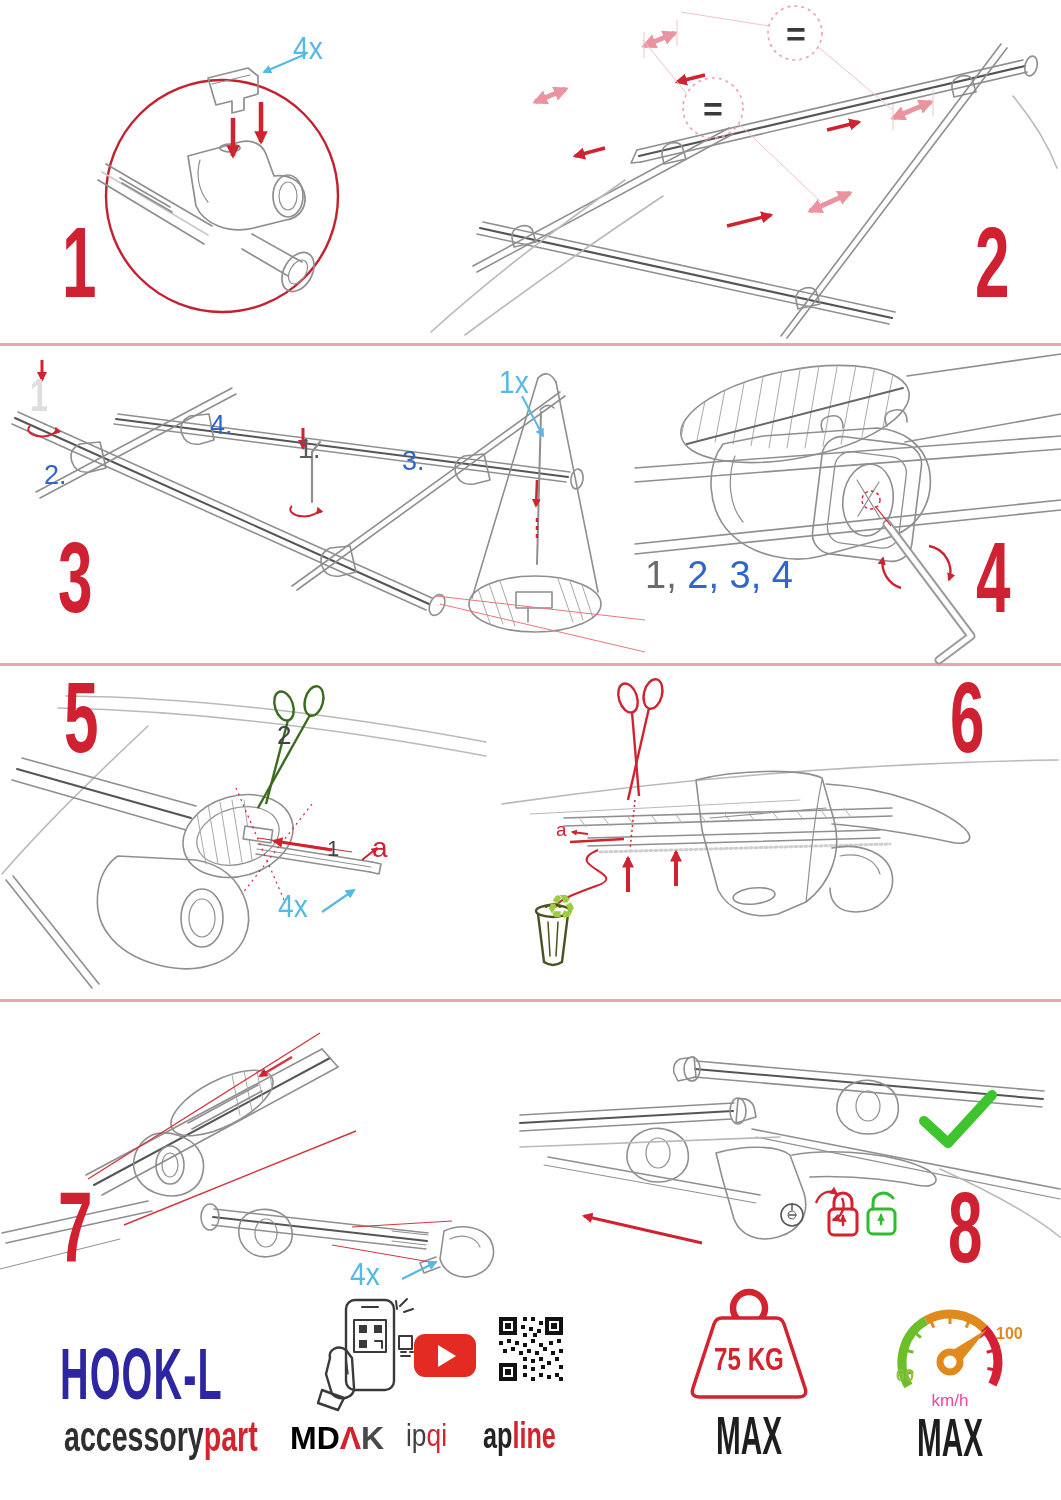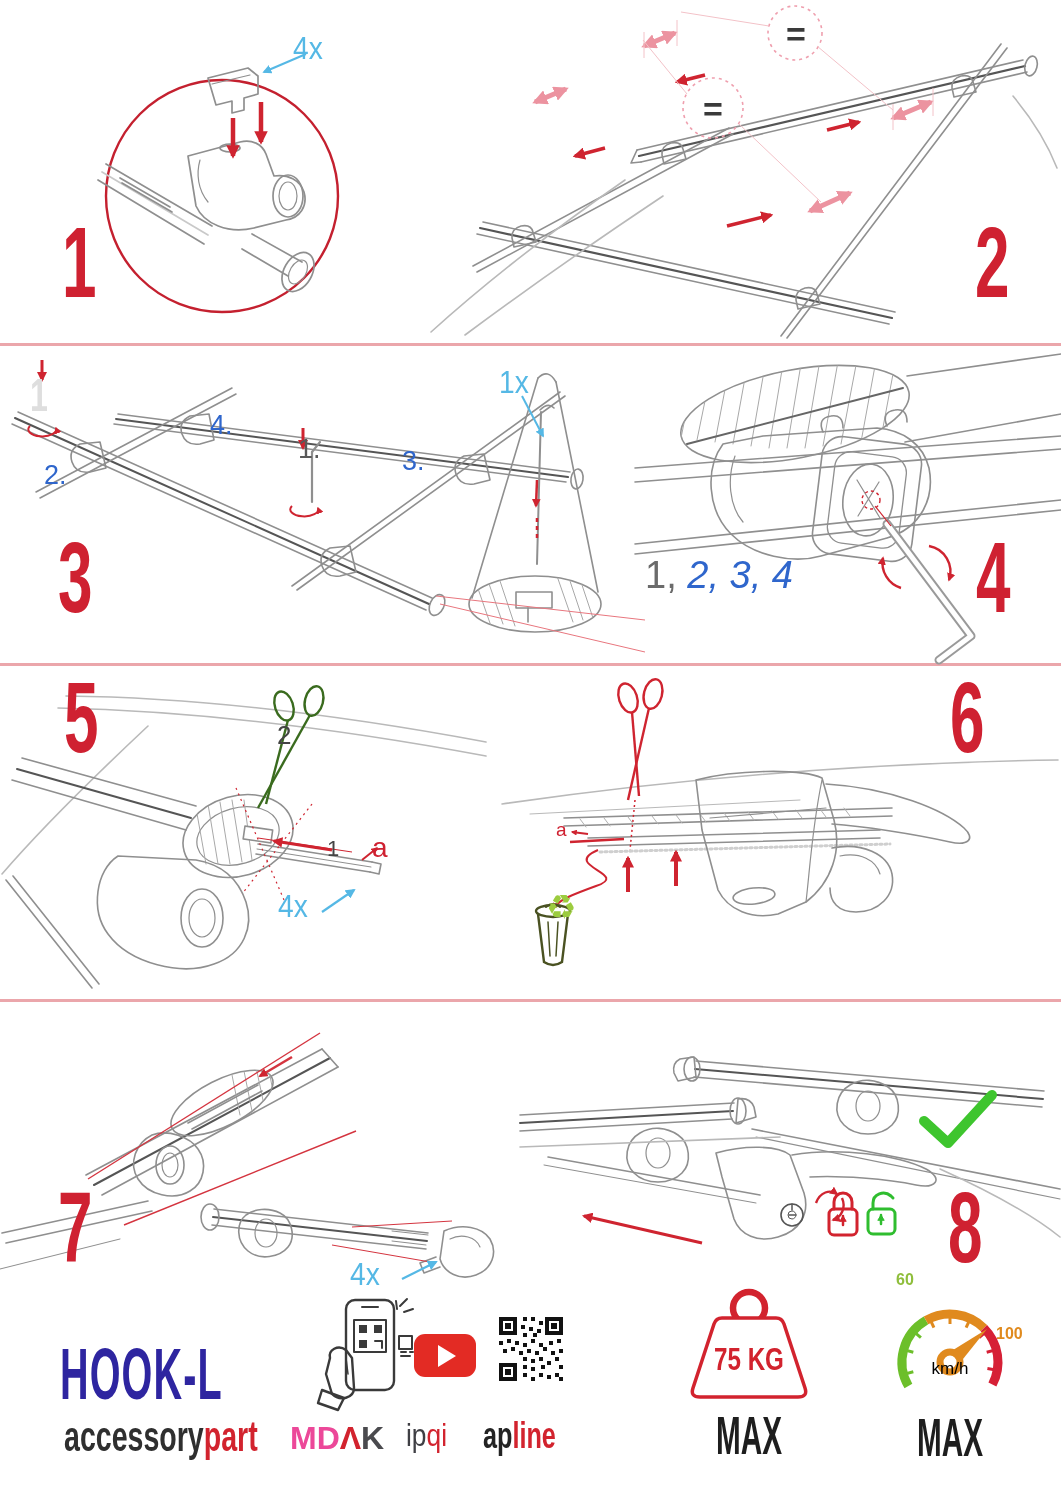--- a/index.html
+++ b/index.html
@@ -10,21 +10,21 @@
   .stepnum{position:absolute;font:700 100px/1 "Liberation Sans",sans-serif;color:#cf2131;
            transform:scaleX(0.62);transform-origin:left top;letter-spacing:-2px;}
   .bluelab{position:absolute;font:400 27px/1 "Liberation Sans",sans-serif;color:#2f66cc;}
   .graylab{position:absolute;font:400 27px/1 "Liberation Sans",sans-serif;color:#5a5a5a;}
   .cyanlab{position:absolute;font:400 32px/1 "Liberation Sans",sans-serif;color:#55b8e5;
            transform:scaleX(0.88);transform-origin:left top;}
   .eq{position:absolute;font:700 34px/1 "Liberation Sans",sans-serif;color:#3a3a3a;}
   .ghostnum{position:absolute;font:700 46px/1 "Liberation Sans",sans-serif;color:#dedede;
             transform:scaleX(0.7);transform-origin:left top;}
   .seq{position:absolute;font:400 38px/1 "Liberation Sans",sans-serif;}
-  .seq .g{color:#6b6b6b;} .seq .b{color:#2f66cc;font-style:italic;}
+  .seq .g{color:#6b6b6b;} .seq .b{color:#2f66cc;}
   .brandline{position:absolute;font:700 42px/1 "Liberation Sans",sans-serif;
              transform:scaleX(0.68);transform-origin:left top;letter-spacing:0px;}
   .product{position:absolute;font:700 72px/1 "Liberation Sans",sans-serif;color:#2e25a0;
            transform:scaleX(0.55);transform-origin:left top;letter-spacing:2px;}
   .maxlab{position:absolute;font:700 54px/1 "Liberation Sans",sans-serif;color:#1e1e1e;
           transform:scaleX(0.55);transform-origin:center top;text-align:center;}
   .ytbtn{position:absolute;left:414px;top:1334px;width:62px;height:43px;background:#e32b24;
          border-radius:11px;display:flex;align-items:center;justify-content:center;}
   .ytbtn .tri{width:0;height:0;border-left:18px solid #fff;border-top:11px solid transparent;
               border-bottom:11px solid transparent;margin-left:4px;}
@@ -560,21 +560,21 @@
       <rect x="26" y="58" width="4" height="4"></rect>
         <rect x="34" y="62" width="4" height="4"></rect>
         <rect x="42" y="58" width="4" height="4"></rect>
       <rect x="50" y="60" width="4" height="4"></rect>
         <rect x="58" y="58" width="4" height="4"></rect>
         <rect x="62" y="62" width="4" height="4"></rect>
     </g>
   </svg>
 
   <div class="abs" style="left:290px;top:1422px;font:700 32px/1 'Liberation Sans',sans-serif">
-    <span style="color:#ec4899">MD</span><span style="color:#d2232e">Λ</span><span style="color:#4a4a4e">K</span>
+    <span style="color:#000000">MD</span><span style="color:#d2232e">Λ</span><span style="color:#4a4a4e">K</span>
   </div>
   <div class="abs" style="left:406px;top:1420px;font:400 31px/1 'Liberation Sans',sans-serif;transform:scaleX(0.85);transform-origin:left top">
     <span style="color:#3f3f44">ip</span><span style="color:#d2232e">qi</span>
   </div>
   <div class="abs" style="left:483px;top:1418px;font:700 36px/1 'Liberation Sans',sans-serif;transform:scaleX(0.7);transform-origin:left top">
     <span style="color:#232323">ap</span><span style="color:#d2232e">line</span>
   </div>
 
   <svg style="left:674px;top:1284px" width="150" height="126" viewBox="0 0 150 126">
     <circle cx="75" cy="24" r="16" stroke="#d2232e" stroke-width="6.5" fill="none"></circle>
@@ -596,18 +596,18 @@
         <path d="M66,34 L66,24" stroke="#e08a1e"></path>
         <path d="M82.1,37.6 L86.3,28.5" stroke="#e08a1e"></path>
         <path d="M95.1,47.6 L102.8,41.1" stroke="#d62036"></path>
         <path d="M102.7,62.2 L112.4,59.6" stroke="#d62036"></path>
         <path d="M103.4,78.6 L113.3,80.3" stroke="#d62036"></path>
       </g>
     </g>
     <polygon points="61,65 71,79 103,39" fill="#e08a1e"></polygon>
     <circle cx="66" cy="72" r="10" stroke="#e08a1e" stroke-width="7" fill="#ffffff"></circle>
   </svg>
-  <div class="abs" style="left:896px;top:1272px;font:700 16px/1 'Liberation Sans',sans-serif;color:#8fbe3c">60</div>
+  <div class="abs" style="left:896px;top:1368px;font:700 16px/1 'Liberation Sans',sans-serif;color:#8fbe3c">60</div>
   <div class="abs" style="left:996px;top:1326px;font:700 16px/1 'Liberation Sans',sans-serif;color:#e08a1e">100</div>
-  <div class="abs" style="left:884px;top:1360px;width:132px;text-align:center;font:400 17px/1 'Liberation Sans',sans-serif;color:#000000">km/h</div>
+  <div class="abs" style="left:884px;top:1392px;width:132px;text-align:center;font:400 17px/1 'Liberation Sans',sans-serif;color:#ec4899">km/h</div>
   <div class="maxlab" style="left:884px;top:1410px;width:132px">MAX</div>
 
 </div>
 
 </body></html>

